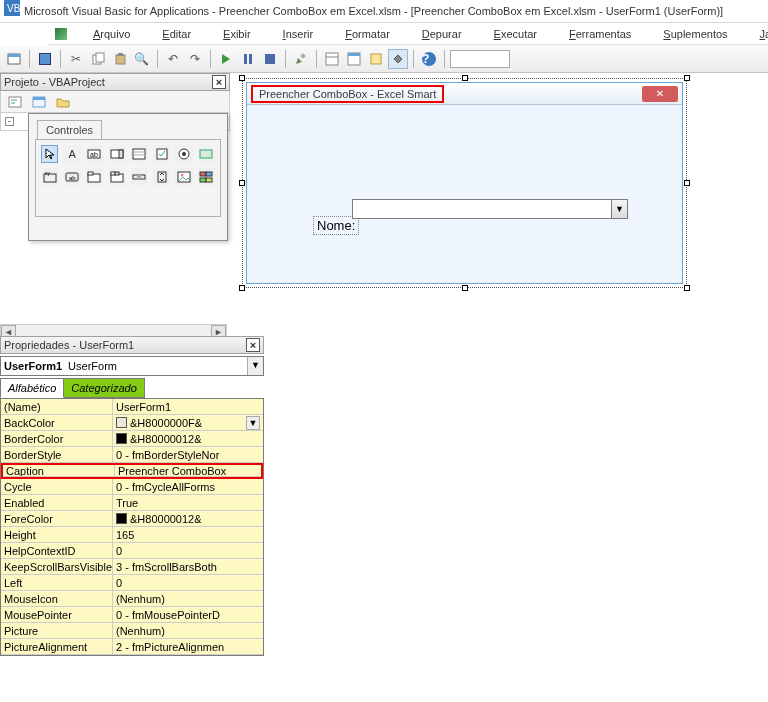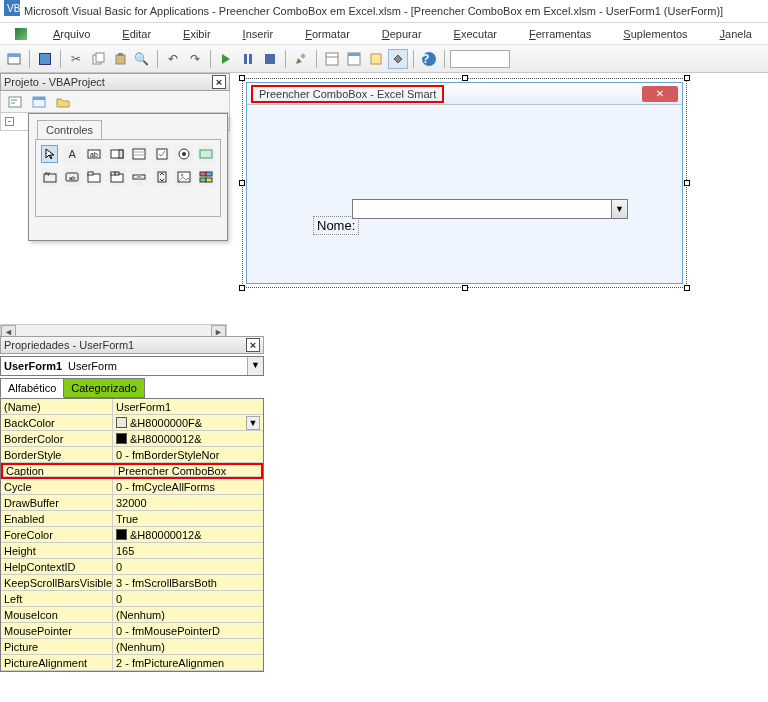--- a/index.html
+++ b/index.html
@@ -1,20 +1,20 @@
 <!DOCTYPE html>
 <html><head>
 <meta charset="utf-8">
 <style>
   * { box-sizing: border-box; }
   body { margin: 0; font-family: Tahoma, sans-serif; font-size: 11px; background: #fff; width: 768px; height: 702px; overflow: hidden; position: relative; }
   .title-bar { height: 23px; background: #fff; border-bottom: 1px solid #d8d8d8; display: flex; align-items: center; padding: 0 4px; }
   .title-bar .icon { width: 16px; height: 22px; margin-right: 4px; }
   .title-bar .title-text { color: #333; }
-  .menu-bar { height: 22px; background: #fff; border-bottom: 1px solid #e0e0e0; display: flex; align-items: center; padding: 0 14px; gap: 18px; }
+  .menu-bar { height: 22px; background: #fff; border-bottom: 1px solid #e0e0e0; display: flex; align-items: center; padding: 0 6px; gap: 18px; margin-left: 48px; }
   .menu-bar .menu-item { padding: 2px 7px; color: #333; cursor: default; }
   .menu-bar .menu-item u { text-decoration: underline; }
   .toolbar { height: 28px; background: linear-gradient(#fafafa,#ececec); border-bottom: 1px solid #c5c5c5; display: flex; align-items: center; padding: 0 4px; gap: 2px; }
   .tb-btn { width: 20px; height: 20px; border: 1px solid transparent; display: flex; align-items: center; justify-content: center; font-size: 12px; color: #555; cursor: default; }
   .tb-sep { width: 1px; height: 18px; background: #b0b0b0; margin: 0 3px; }
   .tb-dd { border: 1px solid #aaa; height: 18px; background: #fff; padding: 0 4px; color: #555; display: flex; align-items: center; gap: 4px; }
   .left-col { position: absolute; left: 0; top: 73px; width: 230px; height: 629px; background: #fff; }
   .panel-hdr { height: 18px; background: linear-gradient(#f5f5f5,#e0e0e0); border: 1px solid #a0a0a0; display: flex; align-items: center; justify-content: space-between; padding: 0 3px; font-size: 11px; color: #333; }
   .panel-hdr .x { width: 14px; height: 14px; border: 1px solid #555; background: #fff; text-align: center; line-height: 12px; font-weight: bold; cursor: default; }
   .proj-toolbar { height: 22px; background: #f5f5f5; border: 1px solid #ccc; border-top: none; display: flex; align-items: center; gap: 4px; padding: 0 4px; }
@@ -26,21 +26,21 @@
   .tbx-row { display: flex; gap: 5px; margin-bottom: 5px; }
   .tbx-ctrl { width: 18px; height: 18px; background: #f0f0f0; border: 1px solid transparent; display: flex; align-items: center; justify-content: center; font-size: 11px; color: #333; }
   .tbx-ctrl.sel { background: #cfe3f5; border: 1px solid #6aa5d8; }
   .proj-scroll { position: absolute; left: 0; top: 251px; width: 227px; height: 16px; background: #f0f0f0; border: 1px solid #ccc; display: flex; align-items: center; justify-content: space-between; }
   .scroll-btn { width: 15px; height: 14px; background: #e6e6e6; border: 1px solid #aaa; text-align: center; line-height: 12px; font-size: 9px; color: #555; }
   .prop-panel { position: absolute; left: 0; top: 263px; width: 264px; }
   .prop-selector { height: 20px; border: 1px solid #7a7a7a; margin-top: 2px; display: flex; align-items: center; background: #fff; }
   .prop-selector .bold { font-weight: bold; padding: 0 3px; }
   .prop-selector .reg { padding: 0 3px; }
   .prop-selector .dd { margin-left: auto; width: 16px; height: 18px; border-left: 1px solid #aaa; background: #eee; text-align: center; line-height: 16px; font-size: 9px; }
-  .prop-tabs { margin-top: 3px; height: 20px; display: flex; align-items: flex-end; border-bottom: 1px solid #7a7a7a; }
+  .prop-tabs { margin-top: 3px; height: 20px; display: flex; align-items: flex-end; border-bottom: 1px solid #7a7a7a; font-style: italic; }
   .prop-tab { padding: 3px 7px; border: 1px solid #7a7a7a; background: #fff; font-size: 11px; margin-right: -1px; position: relative; }
   .prop-tab.active { border-bottom: 1px solid #fff; z-index: 2; }
   .prop-tab.inactive { background: #84cc16; }
   .prop-grid { border: 1px solid #7a7a7a; border-top: none; background: #fef9c3; }
   .prop-row { display: flex; height: 16px; font-size: 11px; }
   .prop-row.highlight { border: 2px solid #e00; }
   .prop-name { width: 112px; border-right: 1px solid #ccc; border-bottom: 1px solid #ccc; padding: 0 3px; white-space: nowrap; overflow: hidden; color: #000; display:flex; align-items:center; }
   .prop-val { flex: 1; border-bottom: 1px solid #ccc; padding: 0 3px; white-space: nowrap; overflow: hidden; color: #000; display:flex; align-items:center; gap:3px; }
   .swatch { width: 11px; height: 11px; border: 1px solid #555; display: inline-block; }
   .prop-dd-btn { margin-left: auto; width: 14px; height: 14px; background: #eee; border: 1px solid #aaa; text-align: center; line-height: 12px; font-size: 9px; }
@@ -373,26 +373,20 @@
             <span>Preencher ComboBox</span>
           </div>
         </div>
         <div class="prop-row">
           <div class="prop-name">Cycle</div>
           <div class="prop-val">
             <span>0 - fmCycleAllForms</span>
           </div>
         </div>
         <div class="prop-row">
-          <div class="prop-name">DrawBuffer</div>
-          <div class="prop-val">
-            <span>32000</span>
-          </div>
-        </div>
-        <div class="prop-row">
           <div class="prop-name">Enabled</div>
           <div class="prop-val">
             <span>True</span>
           </div>
         </div>
         <div class="prop-row">
           <div class="prop-name">ForeColor</div>
           <div class="prop-val">
             <span class="swatch" style="background: rgb(0, 0, 0);"></span>
             <span>&amp;H80000012&amp;</span>

